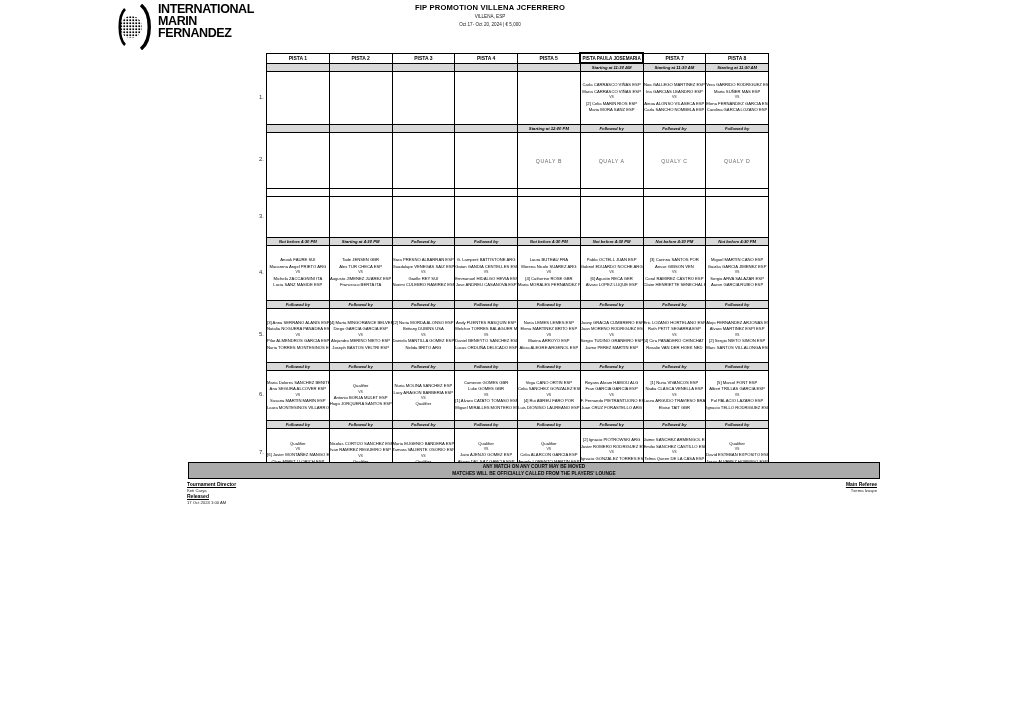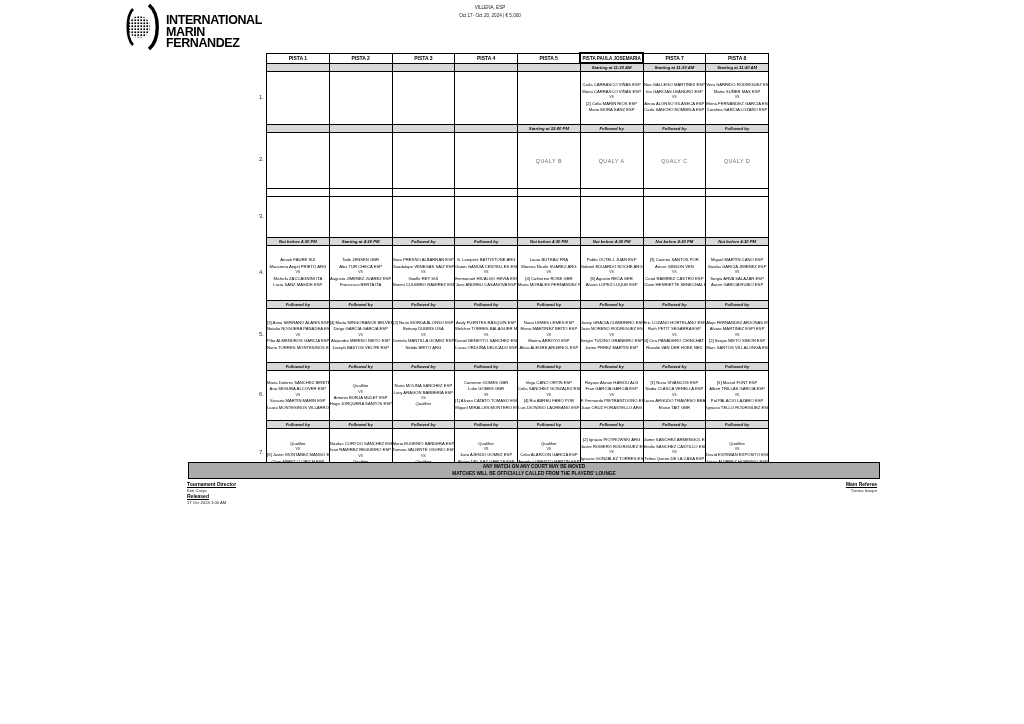--- a/index.html
+++ b/index.html
@@ -3,21 +3,21 @@
 <meta charset="utf-8">
 <style>
   html,body { margin:0; padding:0; background:#e9e9e9; }
   .page {
     position:relative; width:1024px; height:724px; background:#ffffff;
     font-family:"Liberation Sans", sans-serif; color:#000; overflow:hidden;
     margin:0 auto;
   }
 
   
-  .logo { position:absolute; left:122px; top:4px; display:flex; align-items:flex-end; gap:4px; }
+  .logo { position:absolute; left:114px; top:4px; display:flex; align-items:flex-start; gap:4px; }
   .logo-icon { width:40px; height:46px; }
   .logo-text { font-weight:bold; font-size:12.5px; line-height:0.94; letter-spacing:-0.4px; }
 
   
   .titleblock { position:absolute; left:240px; top:3px; width:500px; text-align:center; }
   .title { font-size:7.6px; font-weight:bold; letter-spacing:0.2px; }
   .subtitle { font-size:4.6px; margin-top:2px; color:#222; }
   .dates { font-size:4.6px; margin-top:3px; color:#222; }
 
   
@@ -73,20 +73,21 @@
       <path d="M27 1 C38 10 38 36 27 45" stroke="#000" stroke-width="3.4" fill="none"></path>
     </svg>
     <div class="logo-text">
       <div>INTERNATIONAL</div>
       <div>MARIN</div>
       <div>FERNANDEZ</div>
     </div>
   </div>
 
   <div class="titleblock">
+    <div class="title">FIP PROMOTION VILLENA JCFERRERO</div>
     <div class="subtitle">VILLENA, ESP</div>
     <div class="dates">Oct 17- Oct 20, 2024  |  € 5,000</div>
   </div>
 
   <div id="grid" style="position: absolute;">
       <table id="grid-table">
         <thead>
           <tr>
             <th>PISTA 1</th>
             <th>PISTA 2</th>

